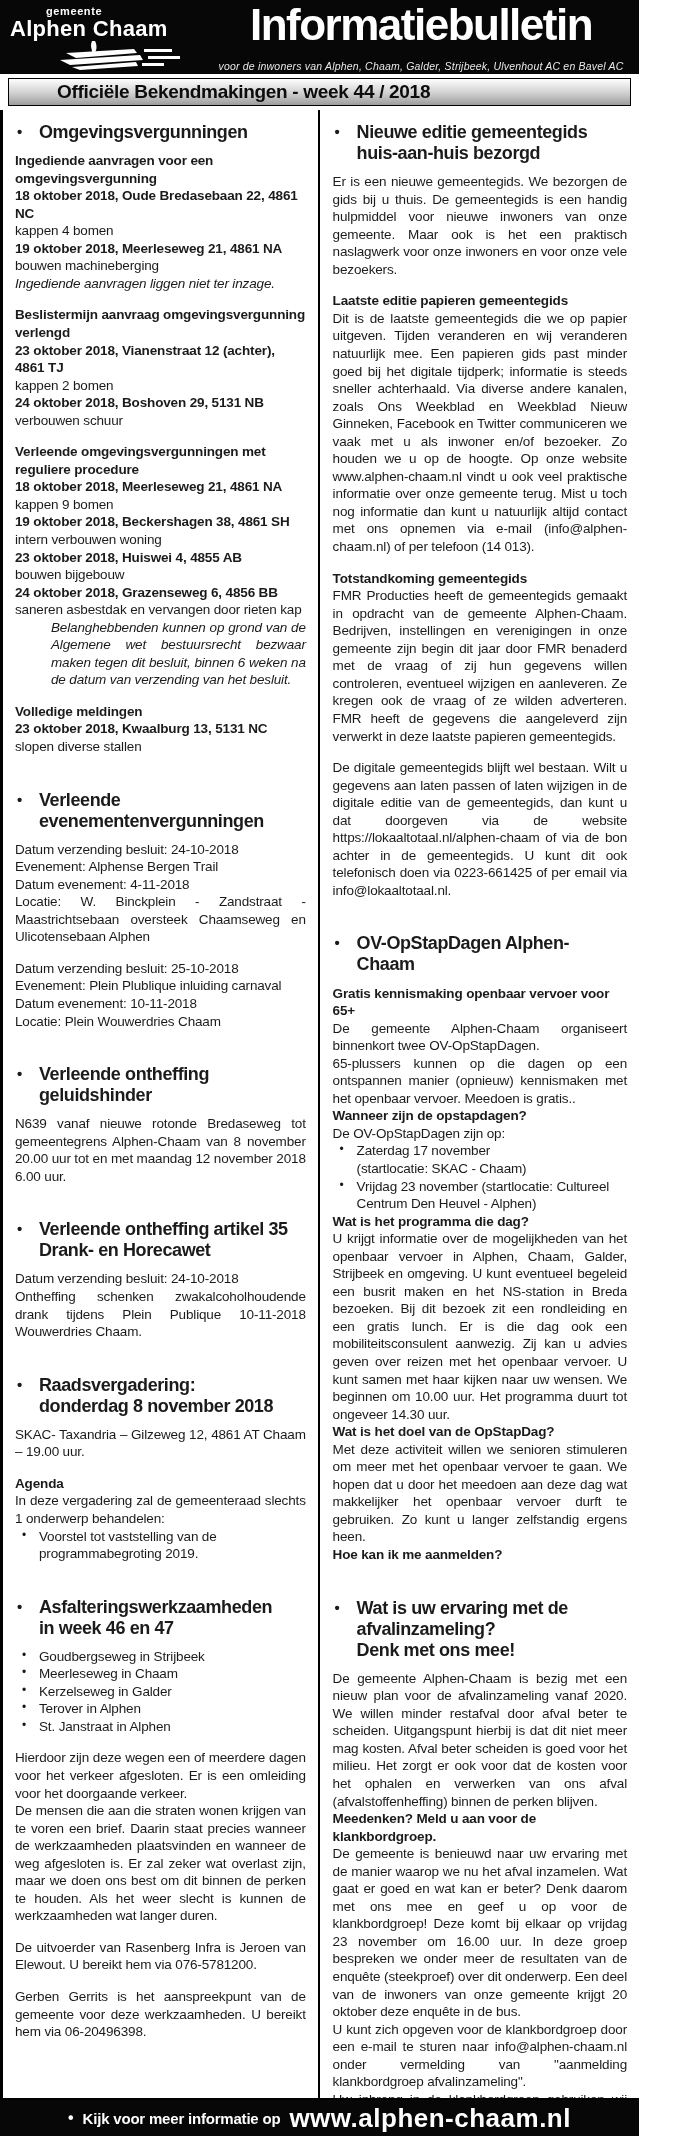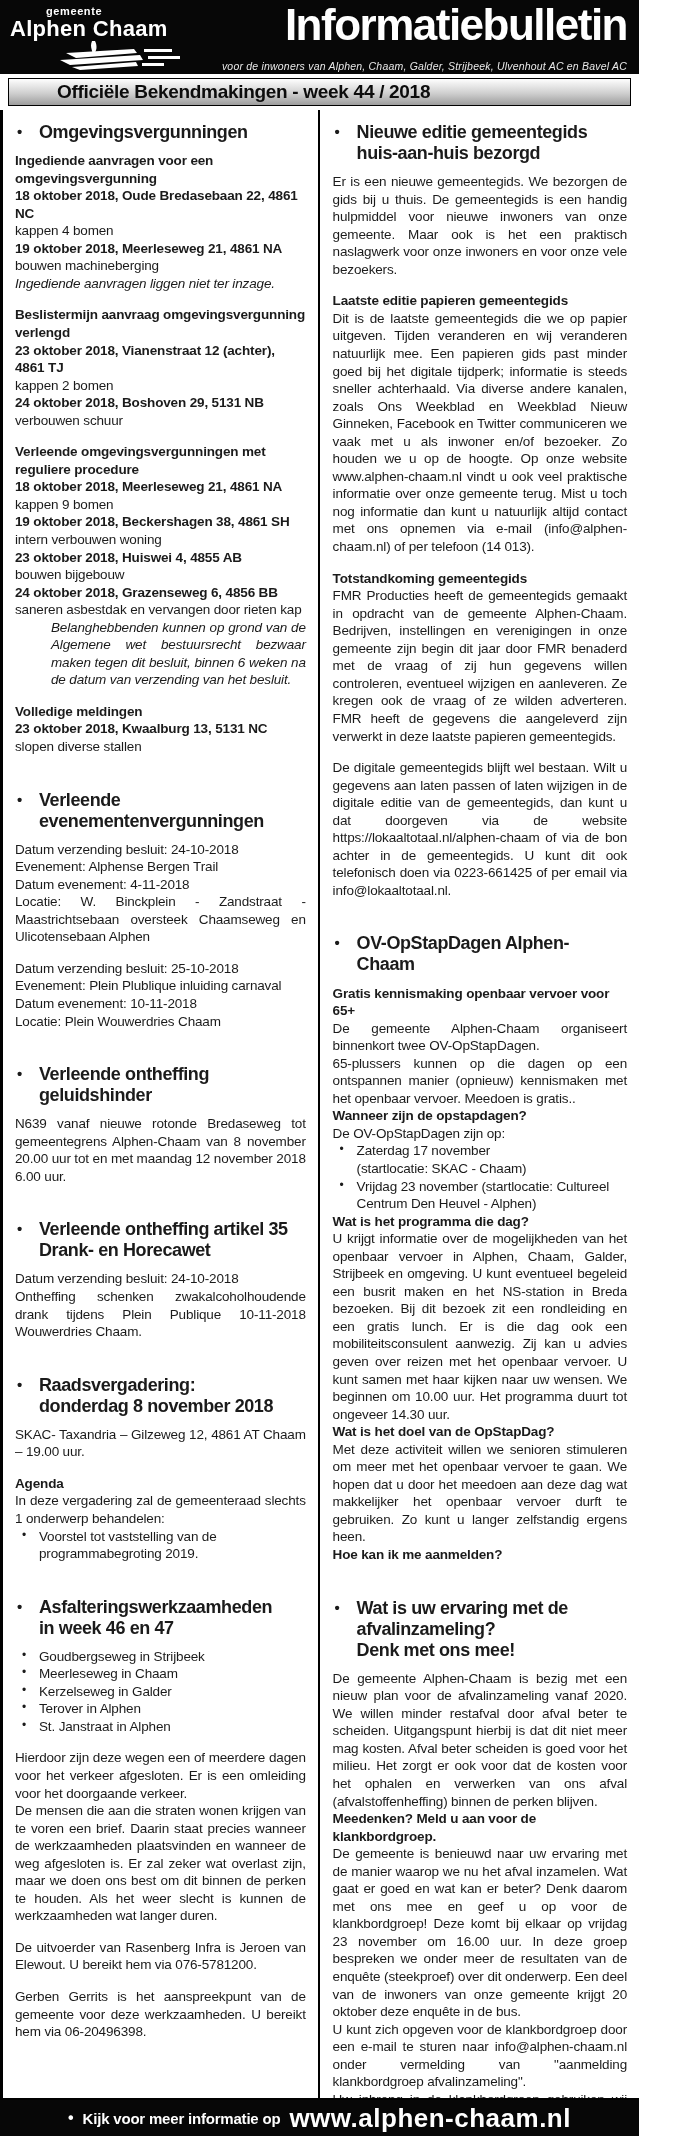--- a/index.html
+++ b/index.html
@@ -6,21 +6,21 @@
   .page{position:relative;width:639px;height:2136px;background:#ffffff;overflow:hidden;
         font-family:"Liberation Sans","DejaVu Sans",sans-serif;color:#1b1b1b;}
 
   
   .hdr{height:74px;background:#070707;display:flex;align-items:center;
        padding:0 12px 0 10px;box-sizing:border-box;}
   .logo{width:205px;color:#ffffff;line-height:1;}
   .logo-small{font-size:11px;font-weight:bold;letter-spacing:.6px;margin:2px 0 1px 36px;}
   .logo-name{font-size:22px;font-weight:bold;letter-spacing:.3px;white-space:nowrap;}
   .bird{display:block;margin:1px 0 0 26px;}
-  .hdr-right{flex:1;text-align:right;line-height:1;}
+  .hdr-right{flex:1;text-align:center;line-height:1;}
   .title{font-size:44px;font-weight:bold;color:#ffffff;letter-spacing:-1.5px;}
   .subtitle{font-size:10.5px;font-style:italic;color:#e9e9e9;margin-top:14px;letter-spacing:.2px;}
 
   
   .banner{margin:4px 8px;height:28px;border:1px solid #000;box-sizing:border-box;
           background:linear-gradient(#fefefe, #cfcfcf 55%, #9d9d9d);
           display:flex;align-items:center;padding-left:48px;
           font-weight:bold;font-size:19px;letter-spacing:-.3px;color:#0c0c0c;}
 
   

